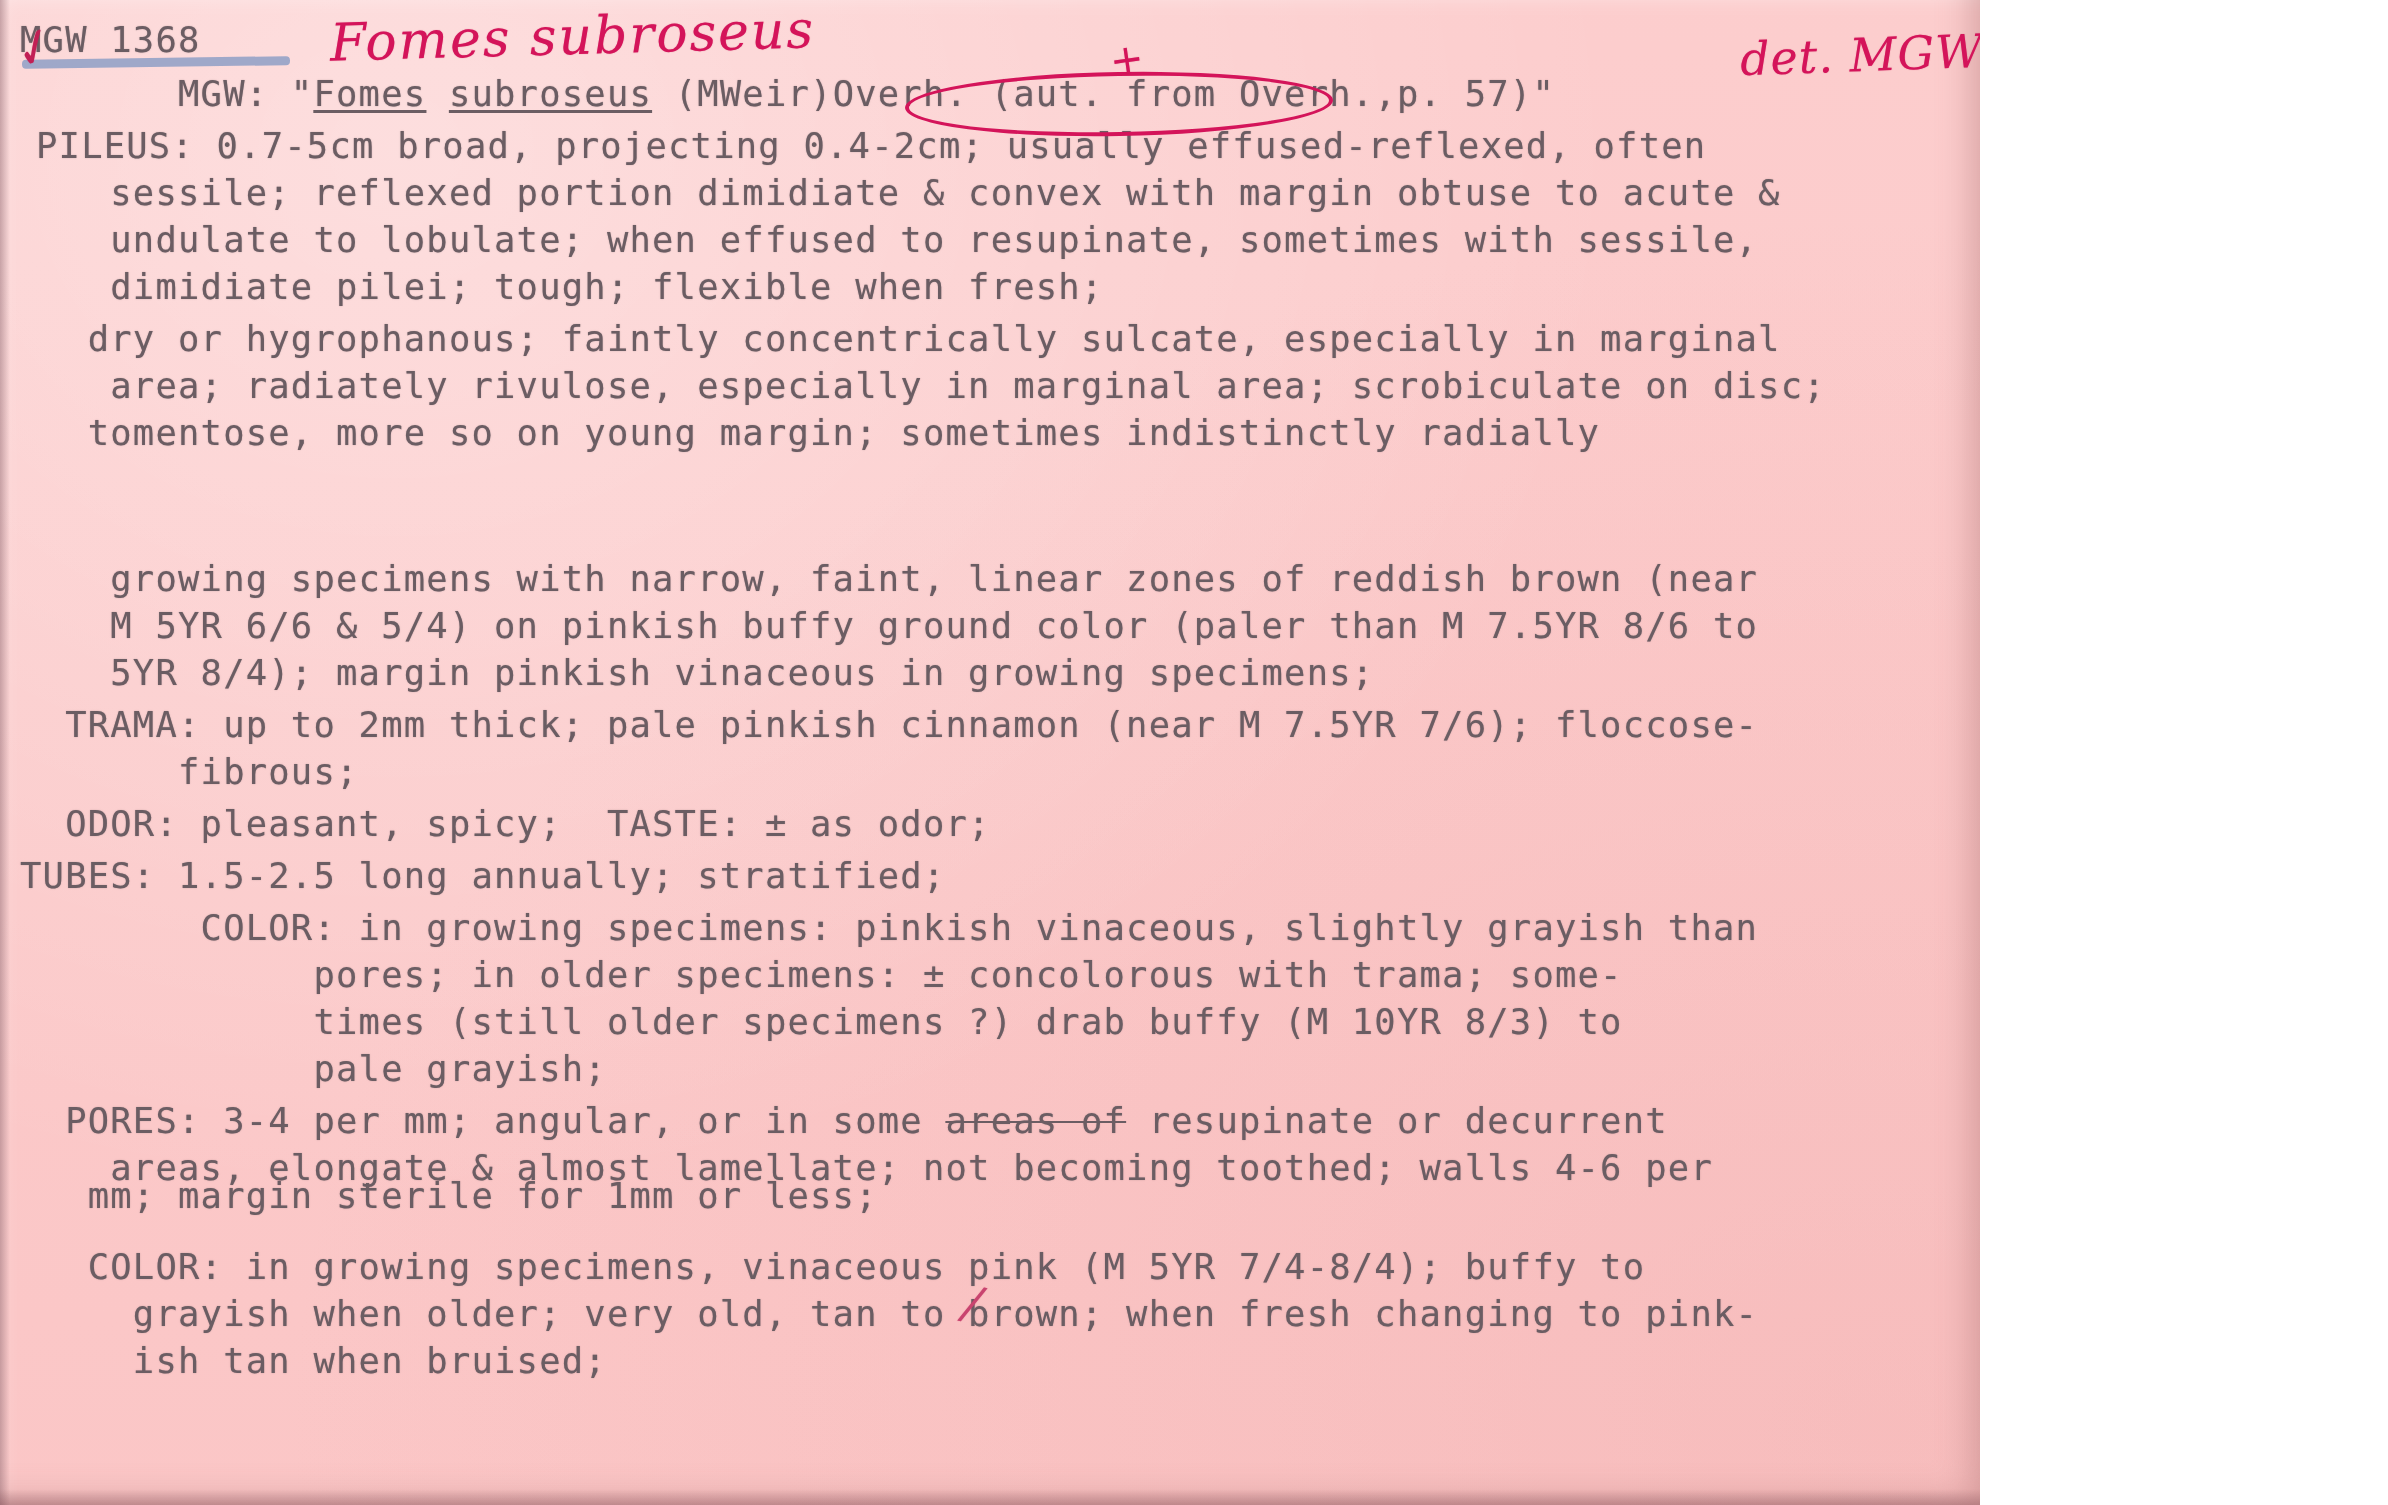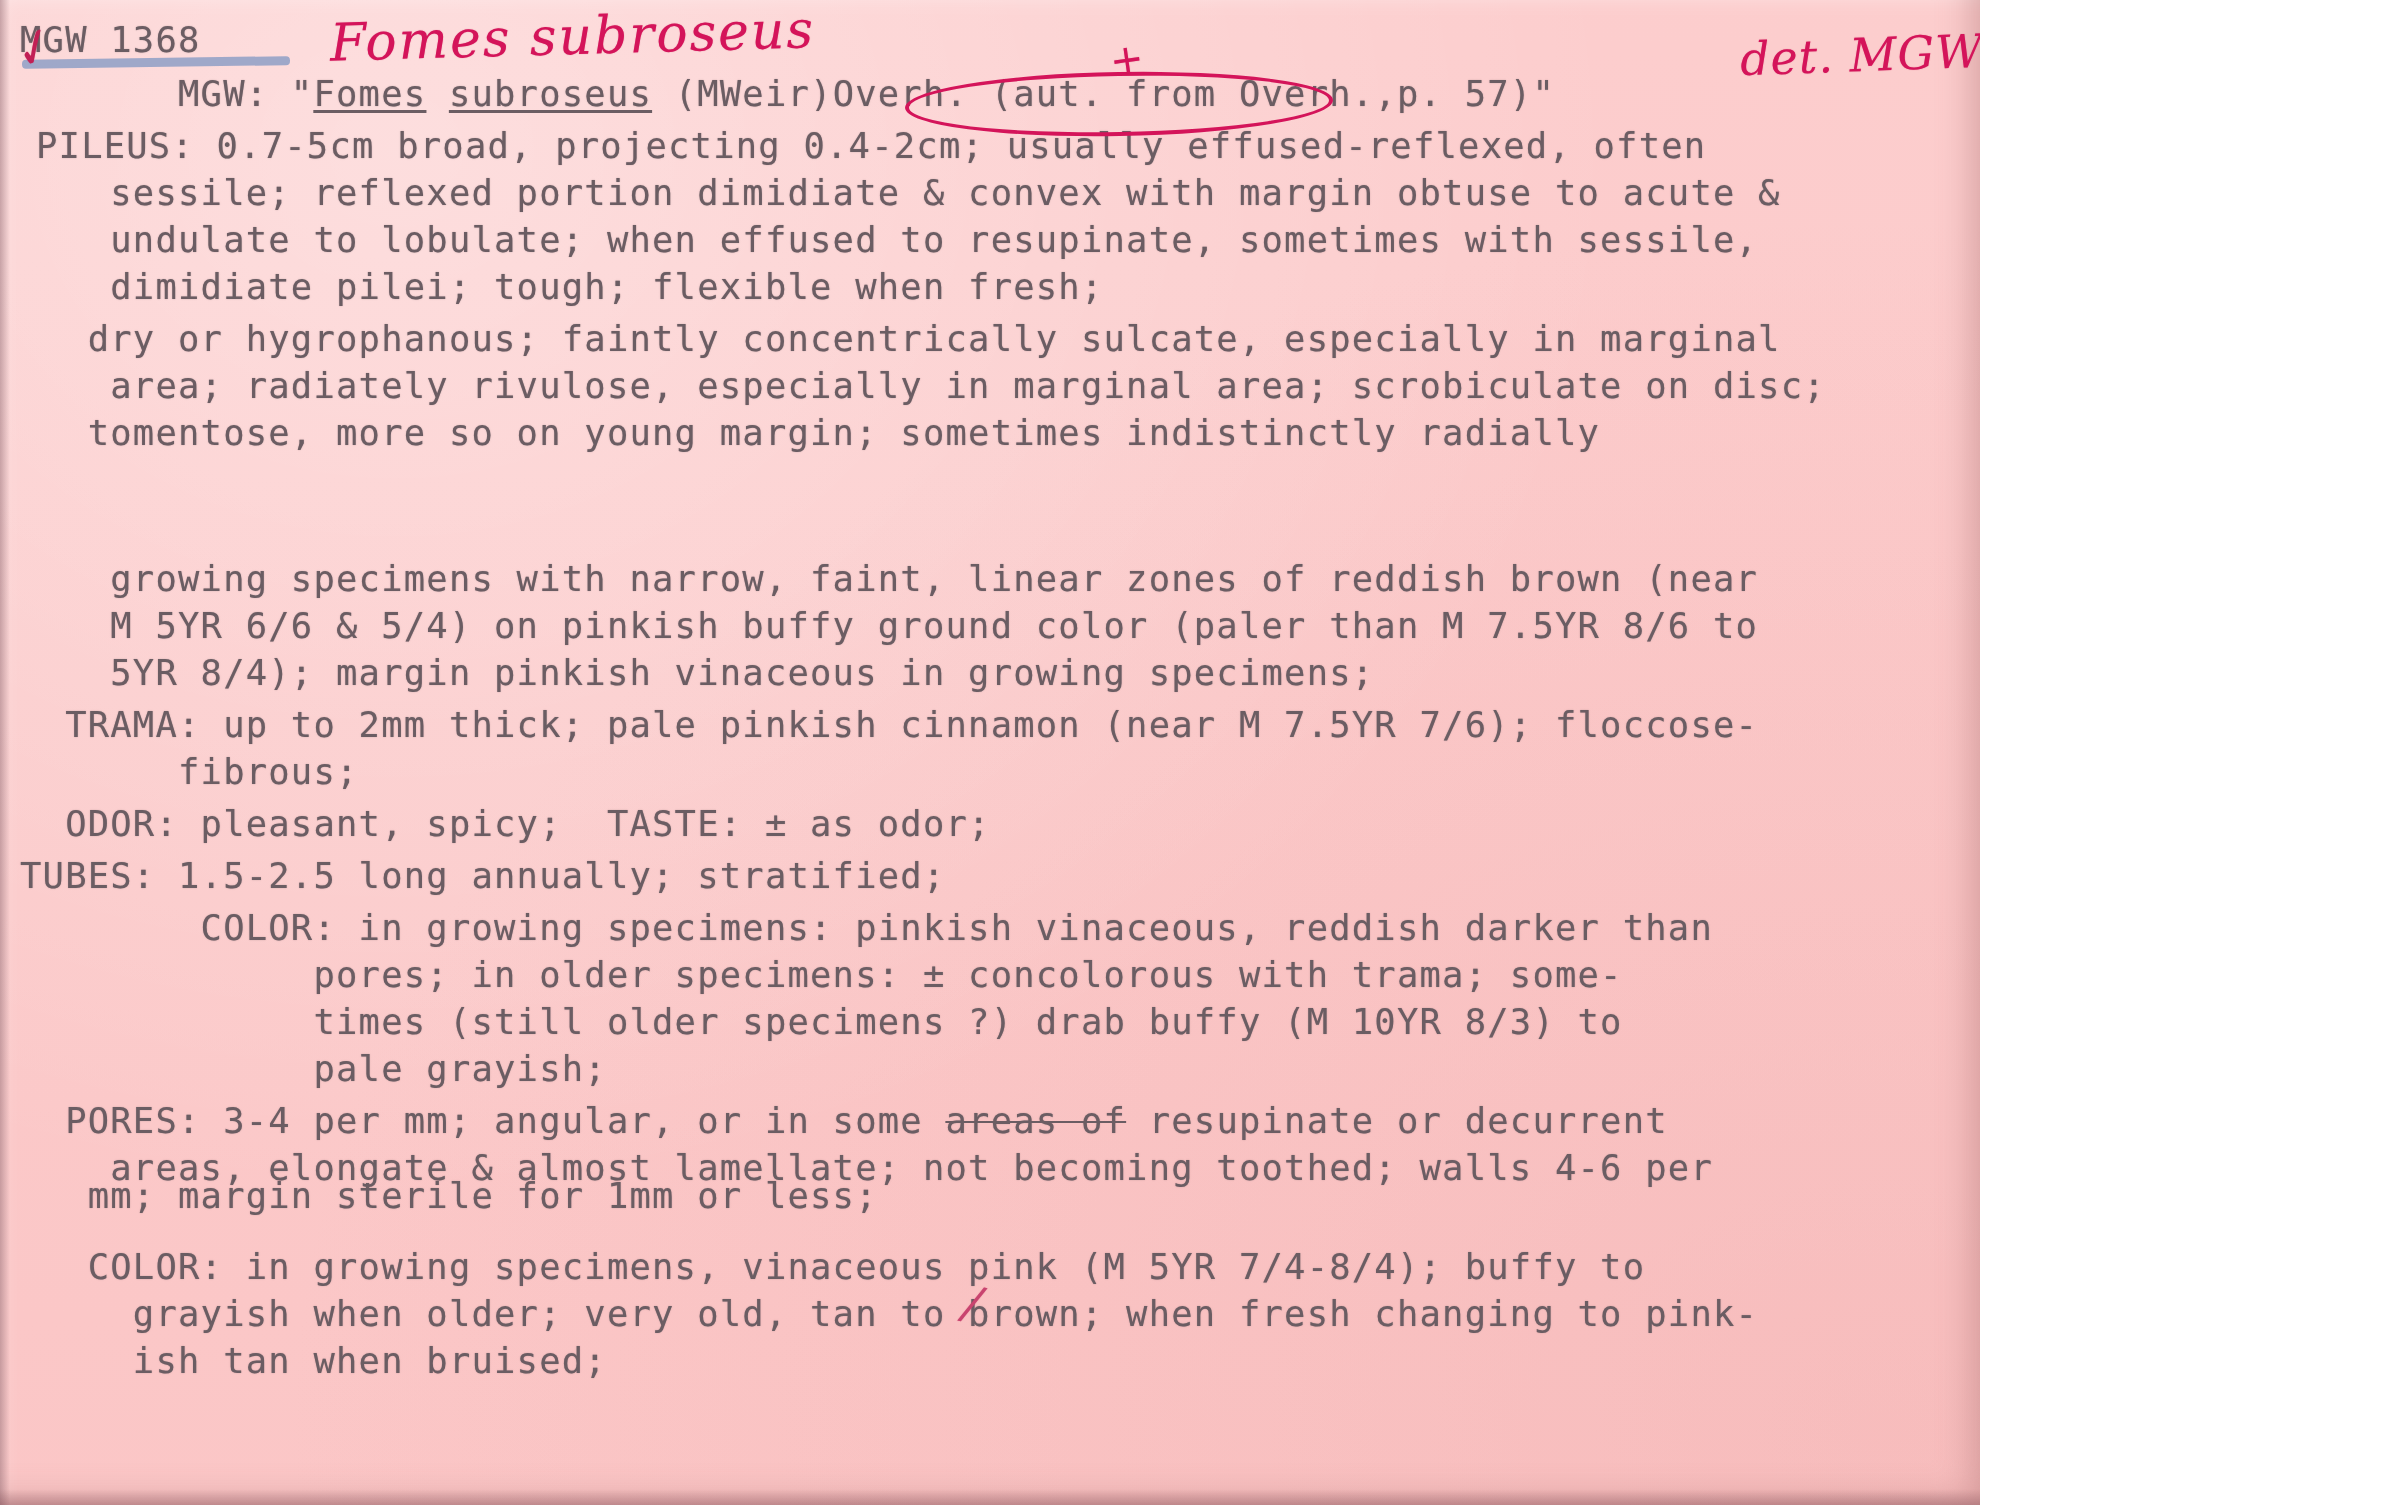--- a/index.html
+++ b/index.html
@@ -170,21 +170,21 @@
     <span class="ln" style="position:absolute;left:20px;top:315px;">   dry or hygrophanous; faintly concentrically sulcate, especially in marginal</span>
     <span class="ln" style="position:absolute;left:20px;top:362px;">    area; radiately rivulose, especially in marginal area; scrobiculate on disc;</span>
     <span class="ln" style="position:absolute;left:20px;top:409px;">   tomentose, more so on young margin; sometimes indistinctly radially</span>
     <span class="ln" style="position:absolute;left:20px;top:555px;">    growing specimens with narrow, faint, linear zones of reddish brown (near</span>
     <span class="ln" style="position:absolute;left:20px;top:602px;">    M 5YR 6/6 &amp; 5/4) on pinkish buffy ground color (paler than M 7.5YR 8/6 to</span>
     <span class="ln" style="position:absolute;left:20px;top:649px;">    5YR 8/4); margin pinkish vinaceous in growing specimens;</span>
     <span class="ln" style="position:absolute;left:20px;top:701px;">  TRAMA: up to 2mm thick; pale pinkish cinnamon (near M 7.5YR 7/6); floccose-</span>
     <span class="ln" style="position:absolute;left:20px;top:748px;">       fibrous;</span>
     <span class="ln" style="position:absolute;left:20px;top:800px;">  ODOR: pleasant, spicy;  TASTE: ± as odor;</span>
     <span class="ln" style="position:absolute;left:20px;top:852px;">TUBES: 1.5-2.5 long annually; stratified;</span>
-    <span class="ln" style="position:absolute;left:20px;top:904px;">        COLOR: in growing specimens: pinkish vinaceous, reddish darker than</span>
+    <span class="ln" style="position:absolute;left:20px;top:904px;">        COLOR: in growing specimens: pinkish vinaceous, slightly grayish than</span>
     <span class="ln" style="position:absolute;left:20px;top:951px;">             pores; in older specimens: ± concolorous with trama; some-</span>
     <span class="ln" style="position:absolute;left:20px;top:998px;">             times (still older specimens ?) drab buffy (M 10YR 8/3) to</span>
     <span class="ln" style="position:absolute;left:20px;top:1045px;">             pale grayish;</span>
 
     <span class="ln" style="position:absolute;left:20px;top:1097px;">  PORES: 3-4 per mm; angular, or in some <span class="strike">areas of</span> resupinate or decurrent</span>
 
     <span class="ln" style="position:absolute;left:20px;top:1144px;">    areas, elongate &amp; almost lamellate; not becoming toothed; walls 4-6 per</span>
     <span class="ln" style="position:absolute;left:20px;top:1128px;margin-top:44px;">   mm; margin sterile for 1mm or less;</span>
     <span class="ln" style="position:absolute;left:20px;top:1243px;">   COLOR: in growing specimens, vinaceous pink (M 5YR 7/4-8/4); buffy to</span>
     <span class="ln" style="position:absolute;left:20px;top:1290px;">     grayish when older; very old, tan to brown; when fresh changing to pink-</span>

